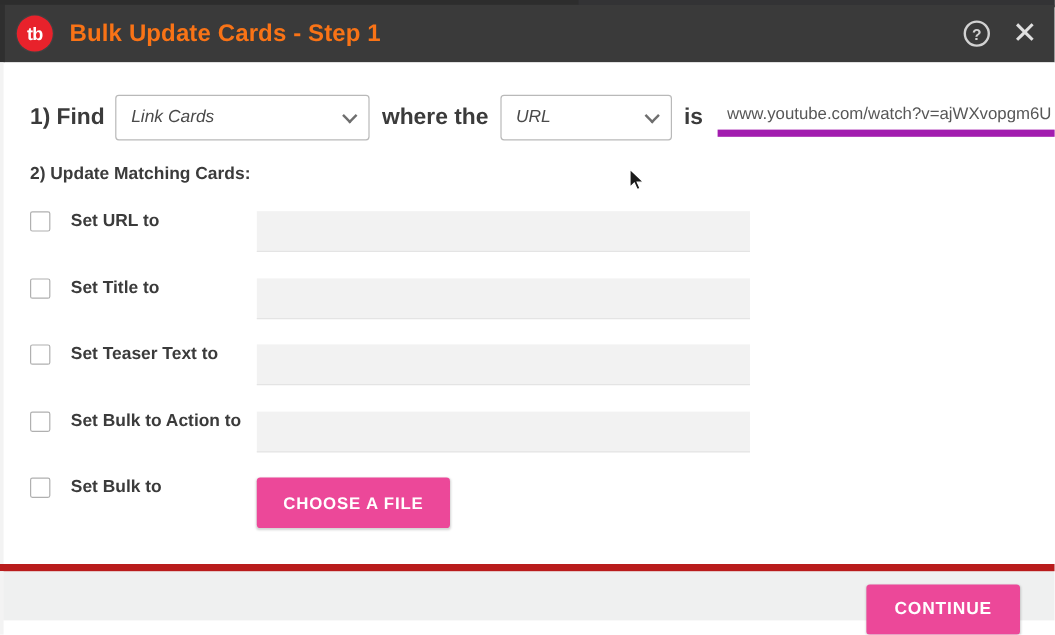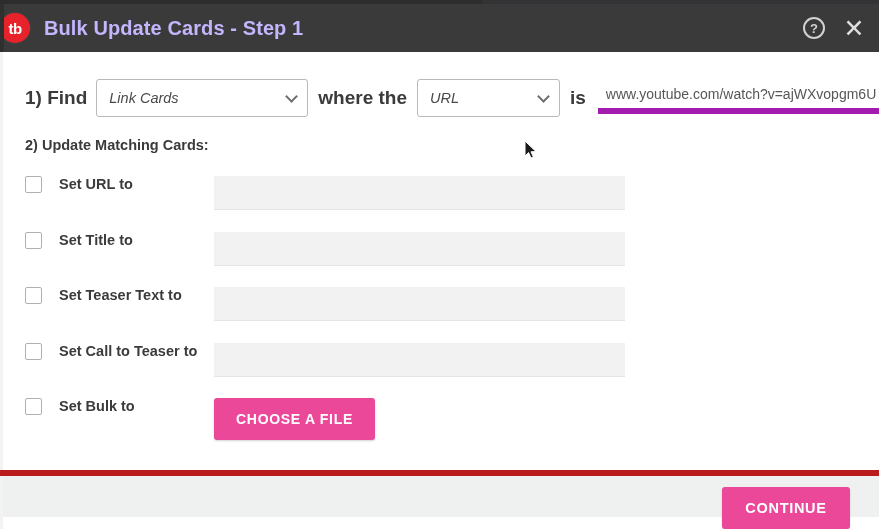--- a/index.html
+++ b/index.html
@@ -42,20 +42,21 @@
   
   .modal-header {
     position: absolute;
     top: 4px; left: 0;
     width: 879px;
     height: 48px;
     background: #3a3a3a;
     display: flex;
     align-items: center;
     box-sizing: border-box;
+    padding-left: 14px;
   }
   .header-left-edge {
     position: absolute;
     left: 0; top: 0;
     width: 4px;
     height: 48px;
     background: #2f2f2f;
   }
 
   .brand-logo {
@@ -73,21 +74,21 @@
     color: #ffffff;
     font-size: 15px;
     font-weight: bold;
     letter-spacing: -0.5px;
     line-height: 1;
     font-family: "Liberation Sans", sans-serif;
   }
 
   .modal-title {
     margin-left: 14px;
-    color: #c4b5fd;
+    color: #f97316;
     font-size: 20px;
     font-weight: bold;
     letter-spacing: 0.1px;
     white-space: nowrap;
   }
 
   .header-actions {
     position: absolute;
     right: 12px;
     top: 0;
@@ -378,21 +379,21 @@
       </div>
 
       <div class="update-row">
         <div class="checkbox"></div>
         <div class="row-label">Set Teaser Text to</div>
         <input class="gray-input" type="text" value="" style="">
       </div>
 
       <div class="update-row">
         <div class="checkbox"></div>
-        <div class="row-label">Set Call to Teaser to</div>
+        <div class="row-label">Set Bulk to Action to</div>
         <input class="gray-input" type="text" value="" style="">
       </div>
 
       <div class="update-row">
         <div class="checkbox"></div>
         <div class="row-label">Set Bulk to</div>
         <button class="btn-blue btn-choose-file">CHOOSE A FILE</button>
       </div>
 
     </div>

